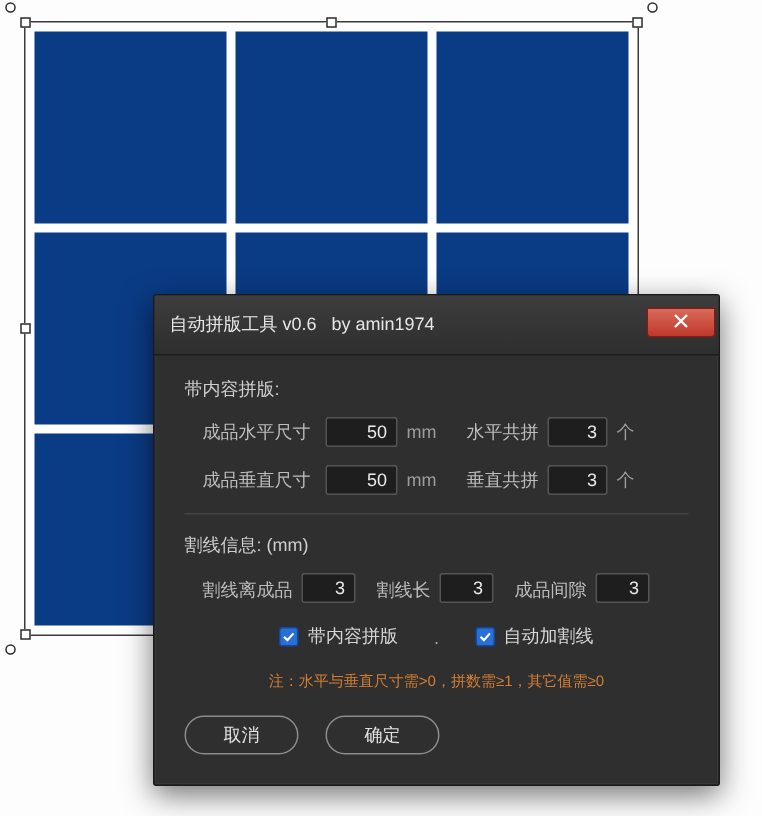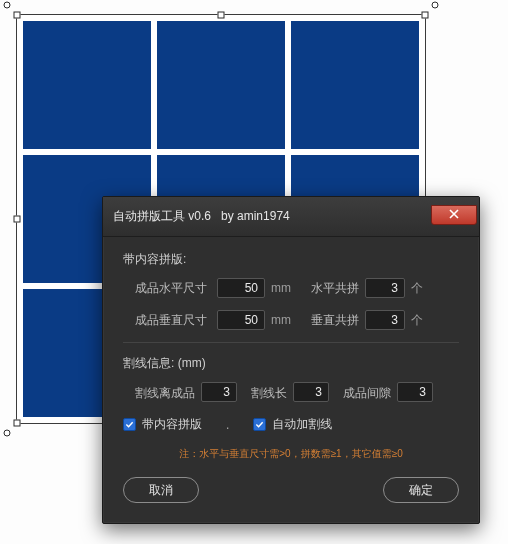--- a/index.html
+++ b/index.html
@@ -147,20 +147,21 @@
     border: 1px solid #555;
     color: #eaeaea;
     text-align: right;
     padding: 0 6px;
     font-size: 12px;
     border-radius: 2px;
   }
   .checks {
     display: flex;
     align-items: center;
+    justify-content: center;
     gap: 24px;
     margin-bottom: 14px;
     color:#d6d6d6;
   }
   .chk {
     display: flex; align-items: center; gap: 6px;
   }
   .chkbox {
     width: 13px; height: 13px;
     background: #2a6fd6;
@@ -171,21 +172,21 @@
   .chkbox svg { width:9px; height:9px; }
   .dot { color:#aaa; }
   .note {
     text-align: center;
     color: #d47f34;
     font-size: 10px;
     margin-bottom: 16px;
   }
   .buttons {
     display: flex;
-    justify-content: space-between;
+    justify-content: flex-start;
     gap: 18px;
     padding-bottom: 4px;
     font-family: Liberation Mono, monospace;
   }
   .btn {
     min-width: 76px;
     height: 26px;
     border: 1px solid #8c8c8c;
     background: #2f2f2f;
     color: #e2e2e2;

